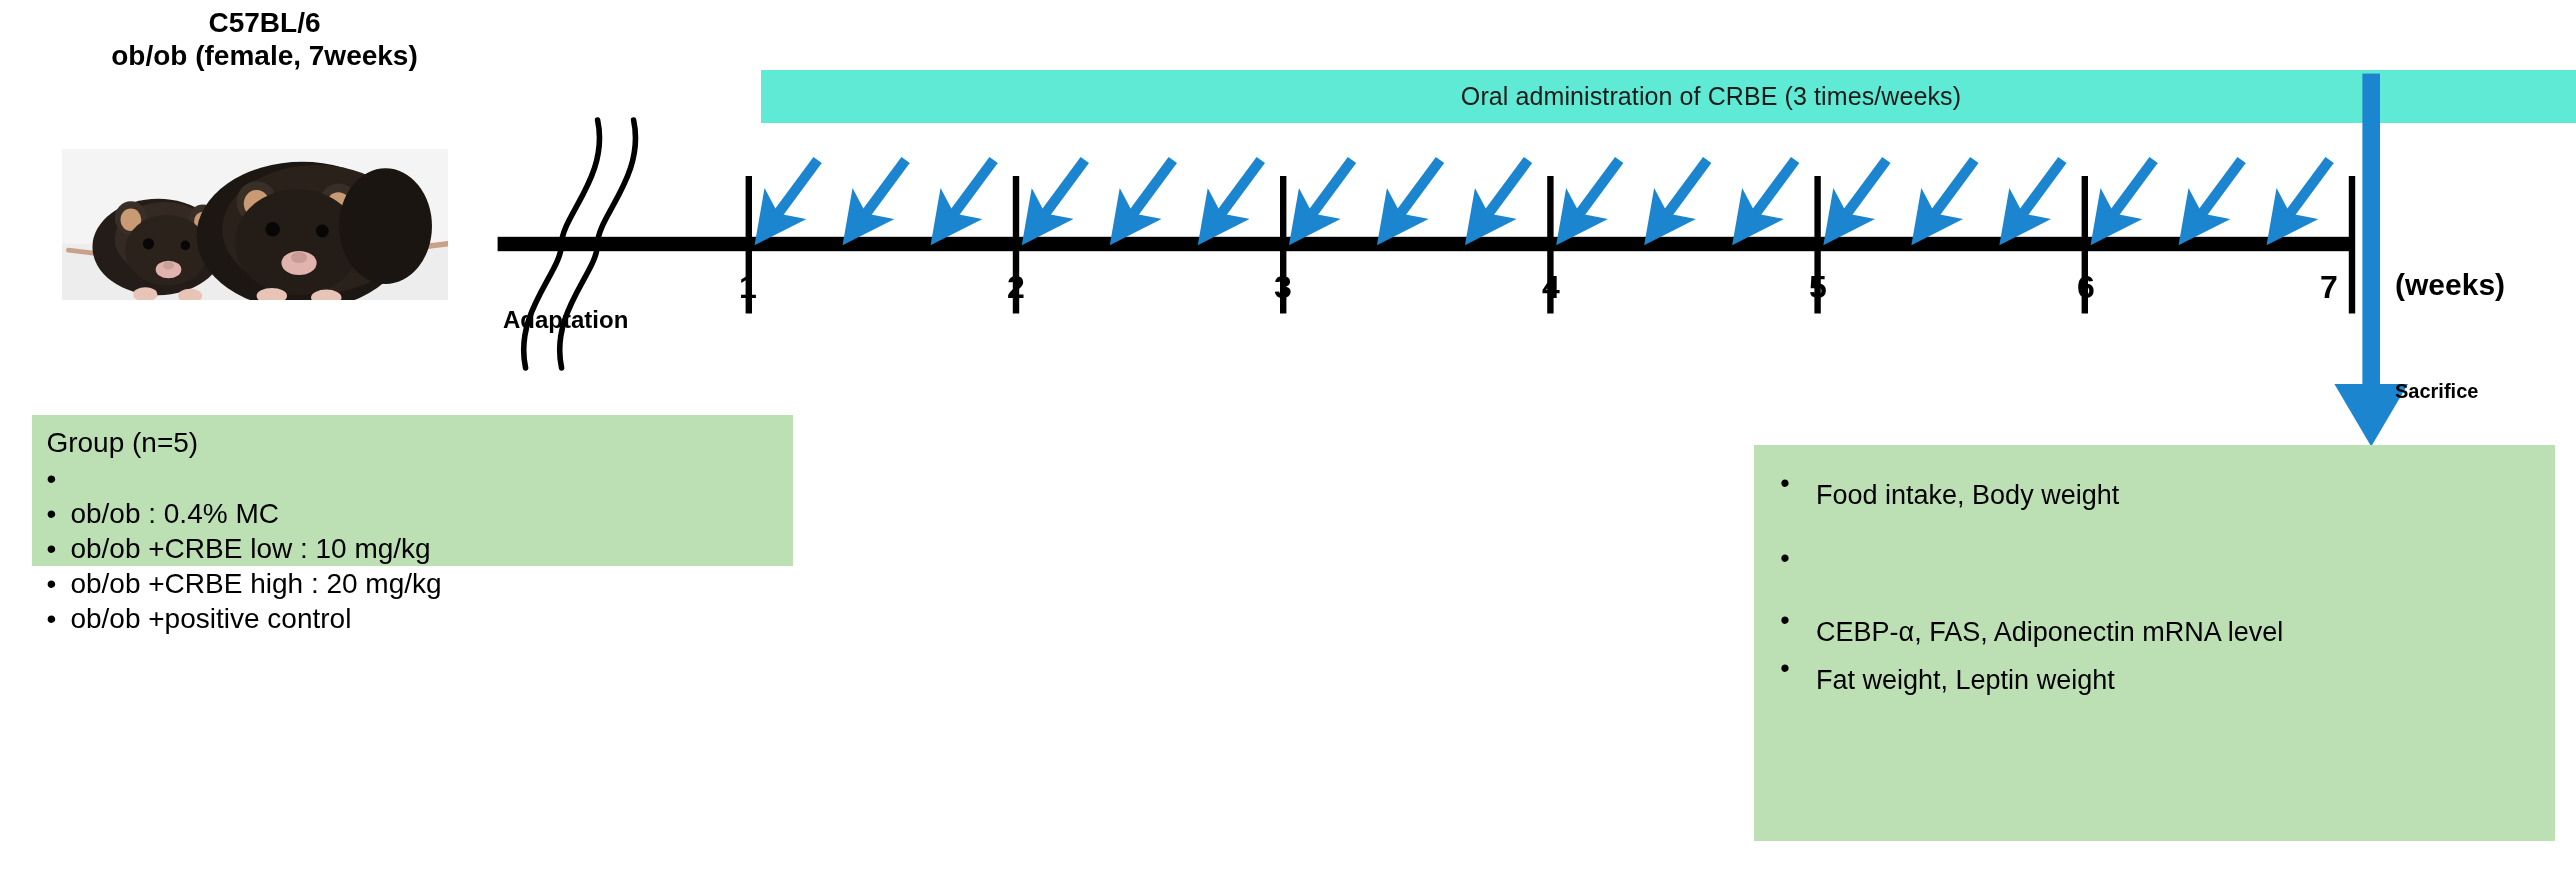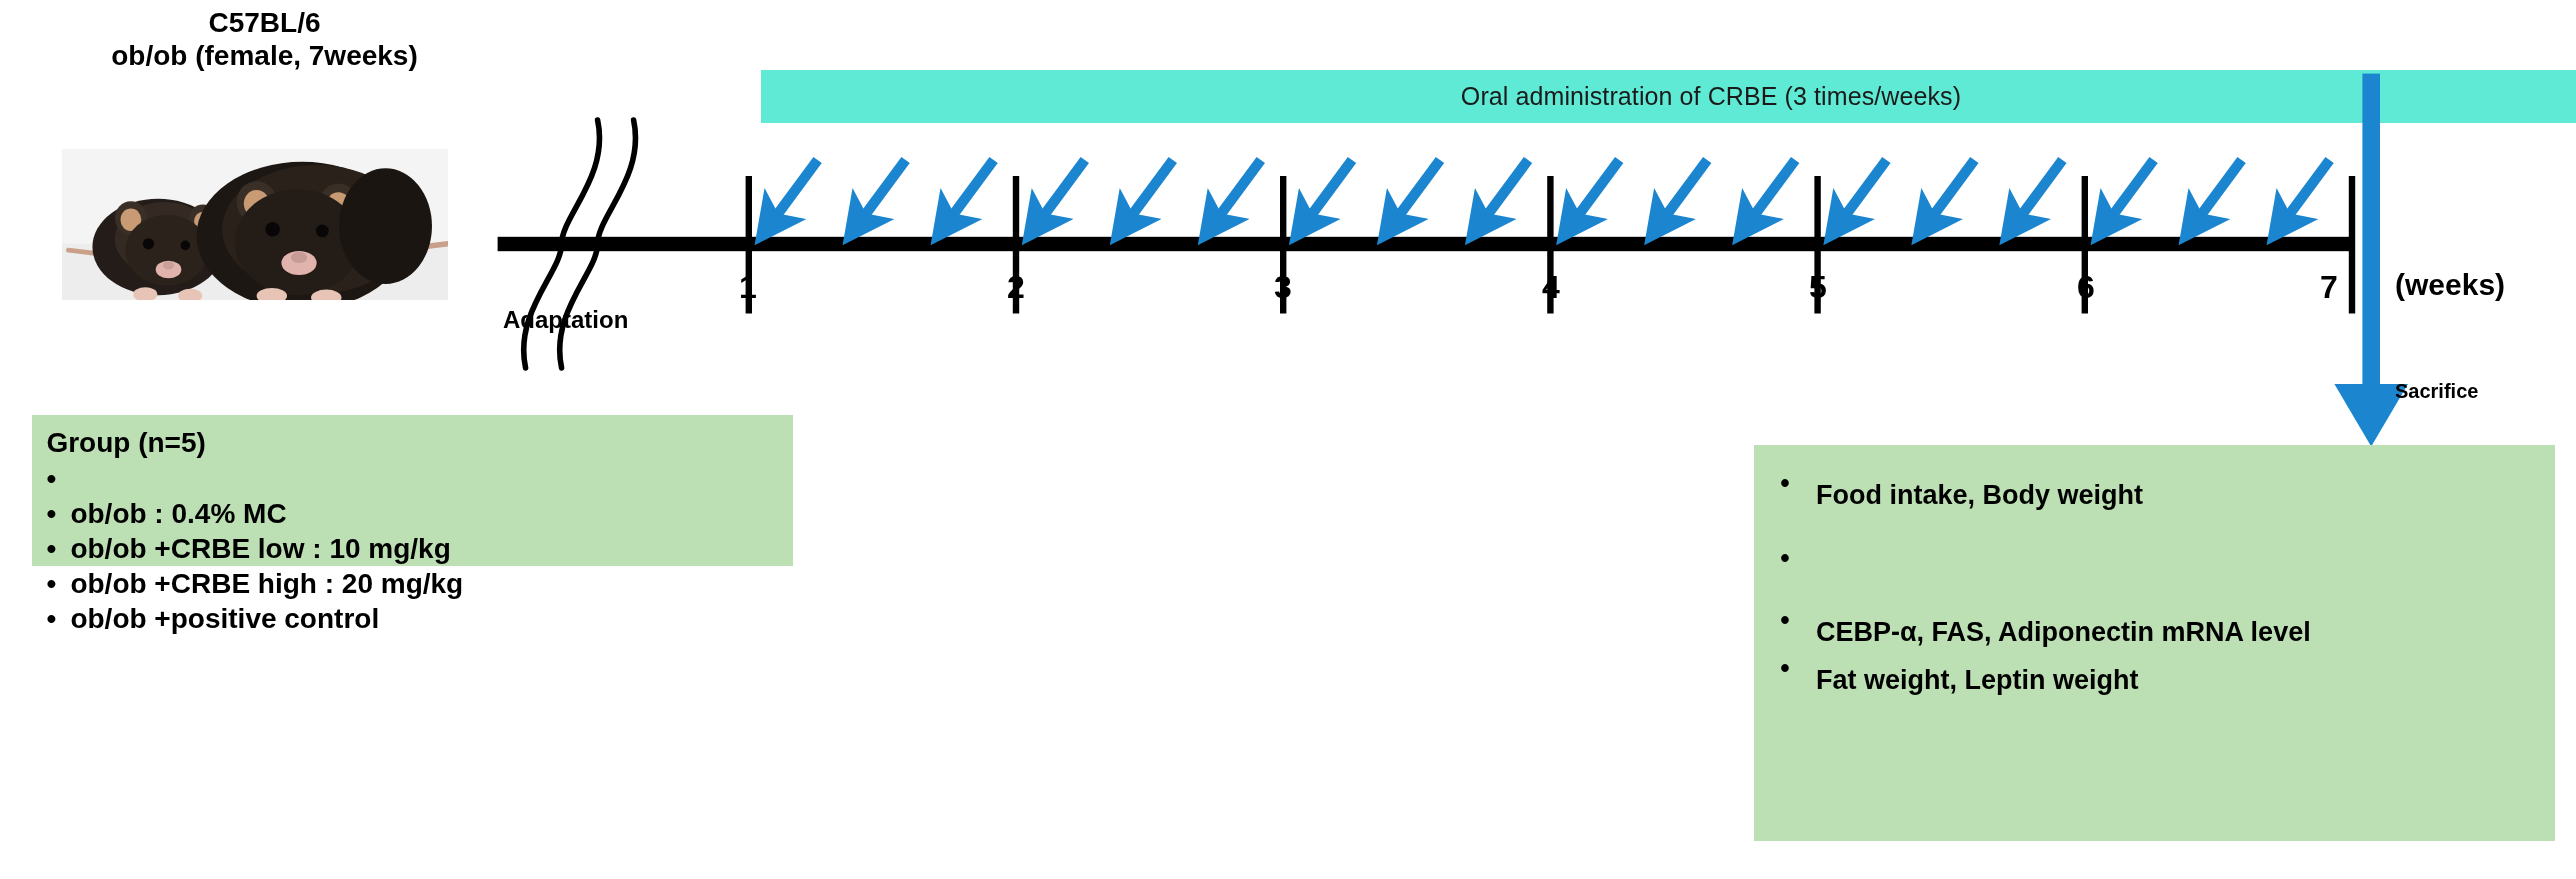--- a/index.html
+++ b/index.html
@@ -54,21 +54,21 @@
     position:absolute;left:2395px;top:268px;
     font-size:30px;font-weight:bold;white-space:nowrap;
   }
   #sacrifice-label{
     position:absolute;left:2395px;top:340px;
     font-size:20px;font-weight:bold;white-space:nowrap;margin-top:40px;
   }
 
   
   .green-box{
-    position:absolute;background:#bce0b4;font-weight:bold;
+    position:absolute;background:#bce0b4;
   }
   #group-box{left:32px;top:415px;width:761px;height:151px;}
   #group-box .inner{padding:9.6px 0 0 14.4px;}
   #group-box .head{font-size:28px;line-height:1.26;margin-bottom:0.8px;}
   #group-box ul{list-style:none;margin:0;padding:0;}
   #group-box li{
     font-size:28px;line-height:1.255;display:flex;align-items:flex-start;
   }
   #group-box li .bullet{width:24px;flex:0 0 24px;text-align:left;}
   #group-box li .txt{white-space:nowrap;}

